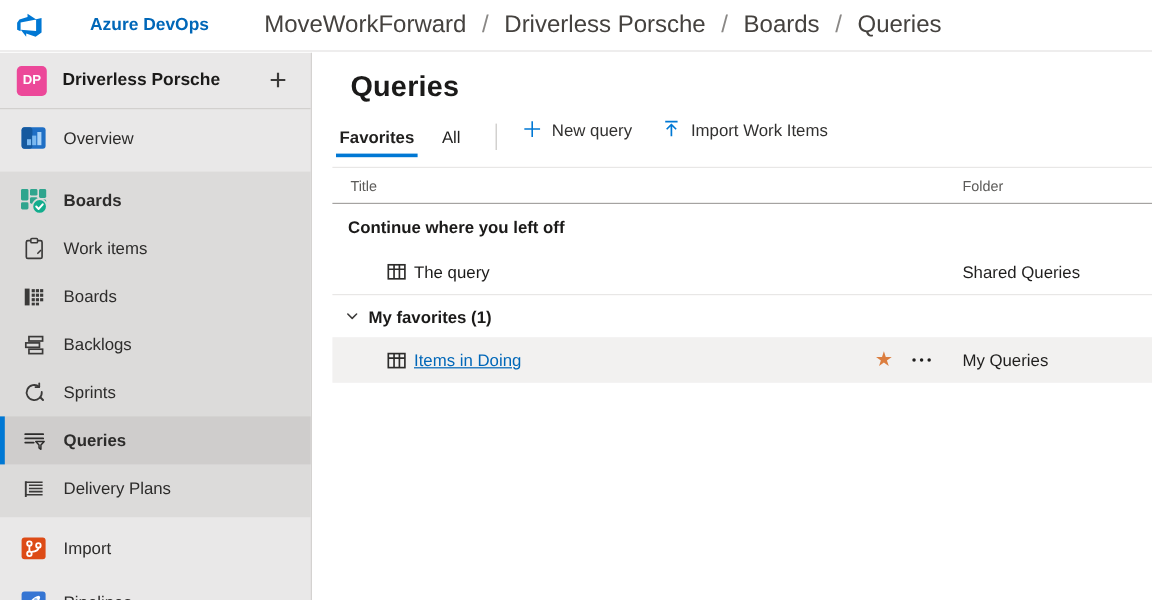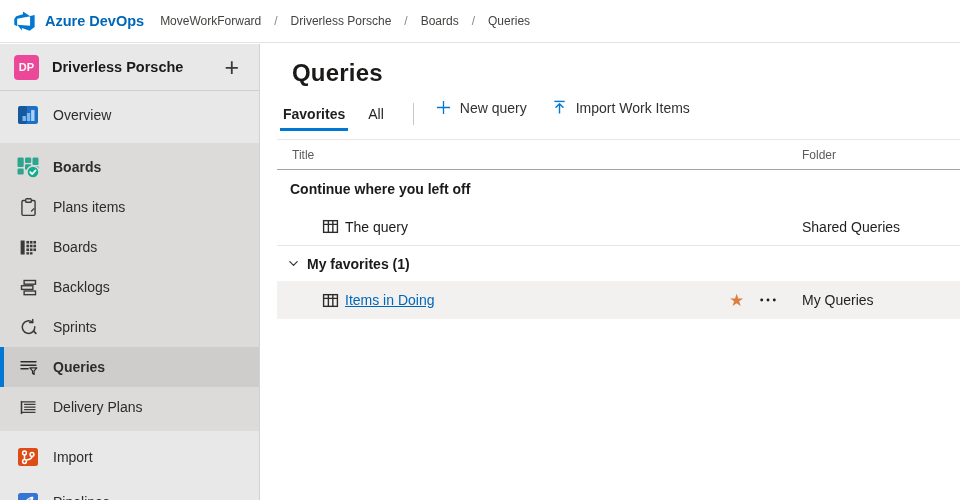--- a/index.html
+++ b/index.html
@@ -1,24 +1,24 @@
 <!DOCTYPE html>
 <html><head>
 <meta charset="utf-8">
 <style>
   * { box-sizing: border-box; margin: 0; padding: 0; }
   html,body { width:960px; height:500px; overflow:hidden; background:#fff;
     font-family:"Liberation Sans","DejaVu Sans",sans-serif; color:#1b1a19; }
 
   
   .topbar { height:43px; background:#fff; border-bottom:1px solid #e3e2e1;
-    display:flex; align-items:center; padding:0 14px; }
+    display:flex; align-items:center; padding:0 14px;gap:30px; }
   .logo { width:22px; height:22px; display:flex; align-items:center; margin-right:9px; }
   .brand { color:#0067b8; font-weight:700; font-size:14.5px; margin-right:16px; cursor:pointer; }
-  .crumbs { display:flex; align-items:center; font-size:12px; color:#45423f; }
+  .crumbs { display:flex; align-items:center; font-size:20px; color:#45423f; }
   .crumb { cursor:pointer; }
   .crumb-sep { color:#8a8886; margin:0 13px; }
 
   
   .sidebar { position:absolute; left:0; top:44px; width:260px; height:456px;
     background:#e9e8e8; border-right:1px solid #d4d2d0; overflow:hidden; }
   .proj-row { height:47px; display:flex; align-items:center; padding:0 14px;
     border-bottom:1px solid #d2d0ce; }
   .avatar { width:25px; height:25px; border-radius:4px; background:#ec4899; color:#fff;
     font-size:11px; font-weight:700; display:flex; align-items:center; justify-content:center; }
@@ -134,21 +134,21 @@
       <span class="nlabel">Boards</span>
     </div>
     <div class="nav-item">
       <span class="nicon">
         <svg viewBox="0 0 24 24" width="21" height="21">
           <rect x="4.5" y="4" width="15" height="17" rx="1.5" fill="none" stroke="#3b3a39" stroke-width="1.6"></rect>
           <rect x="8.8" y="2" width="6.4" height="4" rx="1" fill="#dcdbda" stroke="#3b3a39" stroke-width="1.5"></rect>
           <path d="M15 16.5l3.5-3.5" stroke="#3b3a39" stroke-width="1.5" fill="none"></path>
         </svg>
       </span>
-      <span class="nlabel">Plans items</span>
+      <span class="nlabel">Work items</span>
     </div>
     <div class="nav-item">
       <span class="nicon">
         <svg viewBox="0 0 24 24" width="21" height="21">
           <rect x="3" y="4" width="4.6" height="16" fill="#3b3a39"></rect>
           <g fill="#3b3a39">
             <rect x="9.6" y="4.5" width="3" height="3"></rect>
               <rect x="13.6" y="4.5" width="3" height="3"></rect>
               <rect x="17.6" y="4.5" width="3" height="3"></rect>
             <rect x="9.6" y="8.8" width="3" height="3"></rect>

